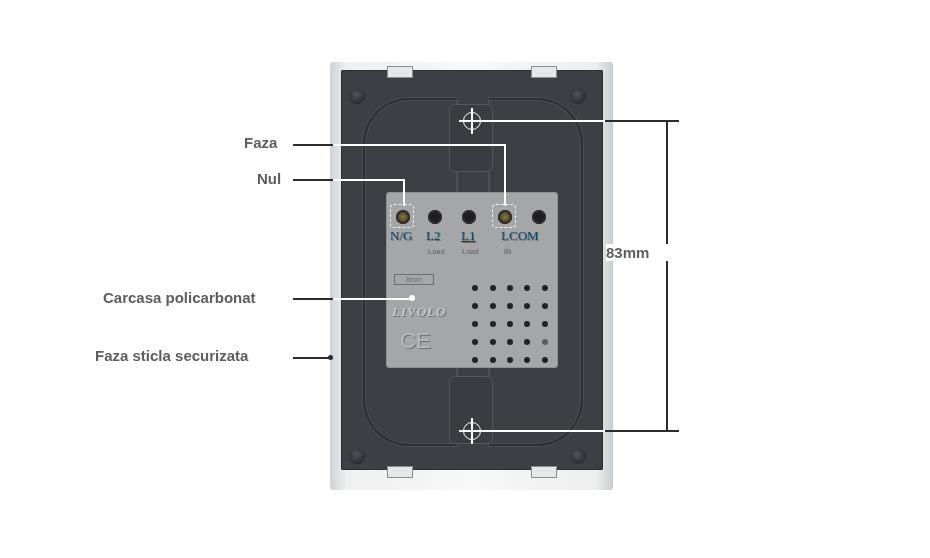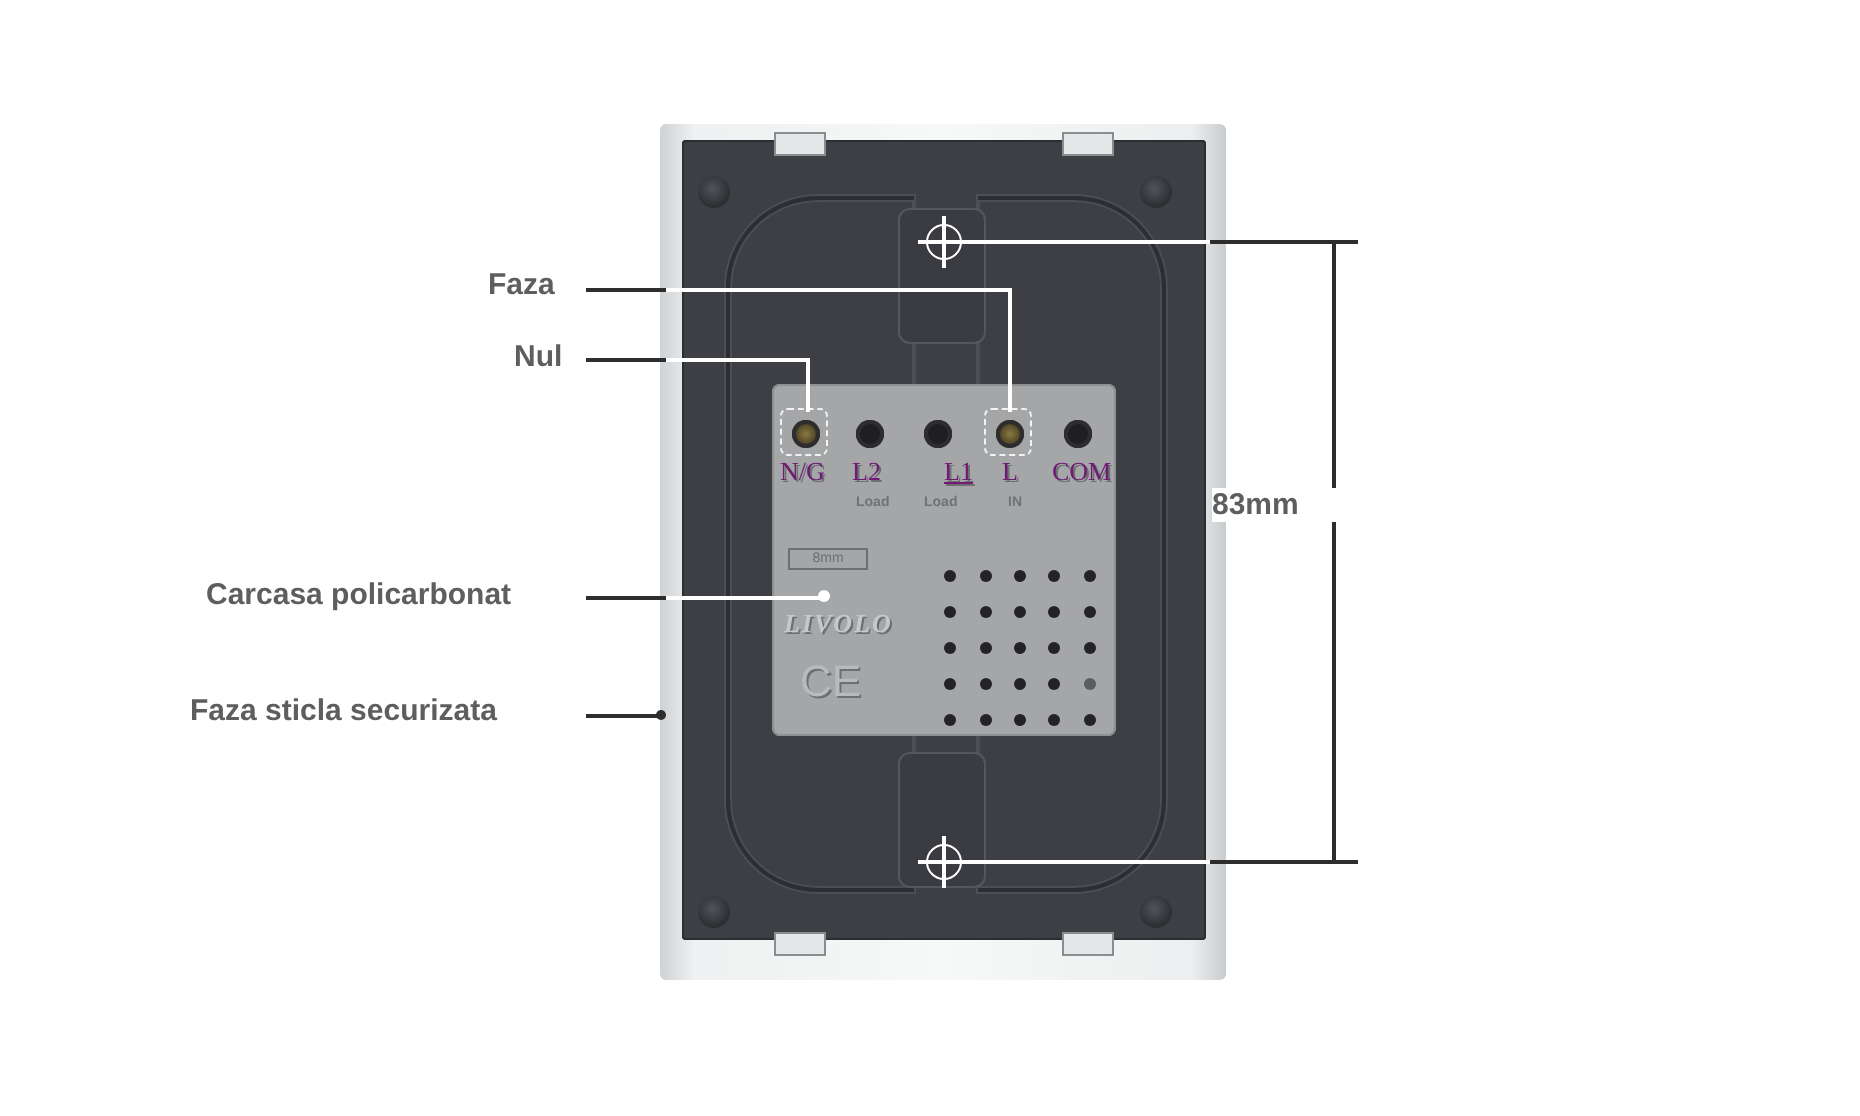--- a/index.html
+++ b/index.html
@@ -12,21 +12,21 @@
   .frame { left:330px; top:62px; width:283px; height:428px; background:linear-gradient(90deg,#cfd2d4,#eef0f1 6%,#f7f8f8 50%,#eceeef 94%,#c9ccce); border-radius:3px; }
   .plate { left:341px; top:70px; width:262px; height:400px; background:#3d3f45; border-radius:2px; box-shadow: inset 0 0 0 1px #2b2d31; }
   .groove { position:absolute; border:2px solid #2c2e33; box-shadow: 0 0 0 1px #4c4e54, inset 0 0 0 1px #4c4e54; }
   .screwhole { position:absolute; width:16px; height:16px; border-radius:50%; background:radial-gradient(circle at 45% 40%, #52545a, #2b2d31 70%); }
   .mount { position:absolute; width:42px; background:#3a3c42; border:1.5px solid #55575d; border-radius:6px; }
   .clip { position:absolute; width:24px; height:10px; background:#e6e7e8; border:1px solid #8a8c90; }
   .module { left:386px; top:192px; width:172px; height:176px; background:#a4a6a8; border-radius:4px; box-shadow: inset 0 0 0 1px #8e9092; }
   .term { position:absolute; width:14px; height:14px; border-radius:50%; background:#1f1f21; box-shadow: inset 0 0 0 2px #2d2d2f; }
   .term.brass { background:radial-gradient(circle,#8a7a44,#3b321a 70%); }
   .dash { position:absolute; width:22px; height:22px; border:1.5px dashed #f2f2f2; border-radius:4px; }
-  .tlabel { position:absolute; font-family:"Liberation Serif", serif; font-size:13px; color:#701a75; text-shadow:1px 1px 0 #6d6f71; }
+  .tlabel { position:absolute; font-family:"Liberation Serif", serif; font-size:13px; color:#0c4a6e; text-shadow:1px 1px 0 #6d6f71; }
   .tsub { position:absolute; font-size:7px; color:#707274; font-weight:bold; }
   .dot { position:absolute; width:6px; height:6px; border-radius:50%; background:#232325; }
   .crosshair { position:absolute; width:16px; height:16px; border:1.5px solid #fff; border-radius:50%; }
   .crosshair::before { content:""; position:absolute; left:7px; top:-5px; width:1.5px; height:26px; background:#fff; }
   .crosshair::after { content:""; position:absolute; top:7px; left:-5px; height:1.5px; width:26px; background:#fff; }
   .dim-text { position:absolute; left:606px; top:244px; width:140px; text-align:left; font-weight:bold; font-size:15px; line-height:17px; color:#5e5e60; background:#fff; }
 </style>
 </head>
 <body>
 
@@ -57,23 +57,23 @@
   <div class="term brass" style="left:10px;top:18px;"></div>
   <div class="dash" style="left:4px;top:12px;"></div>
   <div class="term" style="left:42px;top:18px;"></div>
   <div class="term" style="left:76px;top:18px;"></div>
   <div class="term brass" style="left:112px;top:18px;"></div>
   <div class="dash" style="left:106px;top:12px;"></div>
   <div class="term" style="left:146px;top:18px;"></div>
 
   <div class="tlabel" style="left:4px;top:36px;">N/G</div>
   <div class="tlabel" style="left:40px;top:36px;">L2</div>
-  <div class="tlabel" style="left:86px;top:36px;text-decoration:underline;">L1</div>
+  <div class="tlabel" style="left:75px;top:36px;text-decoration:underline;">L1</div>
   <div class="tlabel" style="left:115px;top:36px;">L</div>
-  <div class="tlabel" style="left:140px;top:36px;">COM</div>
+  <div class="tlabel" style="left:123px;top:36px;">COM</div>
   <div class="tsub" style="left:42px;top:56px;">Load</div>
   <div class="tsub" style="left:76px;top:56px;">Load</div>
   <div class="tsub" style="left:118px;top:56px;">IN</div>
 
   <div class="abs" style="left:8px;top:82px;width:38px;height:9px;border:1px solid #6d6f71;font-size:7px;color:#6d6f71;line-height:9px;text-align:center;">8mm</div>
   <div class="abs" style="left:6px;top:112px;font-family:'Liberation Serif',serif;font-style:italic;font-weight:bold;font-size:13px;color:#c6c8ca;text-shadow:1px 1px 0 #6d6f71;letter-spacing:1px;">LIVOLO</div>
   <div class="abs" style="left:14px;top:136px;font-size:22px;color:#b8babc;text-shadow:1px 1px 0 #6d6f71;">CE</div>
 
   <div class="dot" style="left:86px;top:93px;"></div>
   <div class="dot" style="left:104px;top:93px;"></div>

